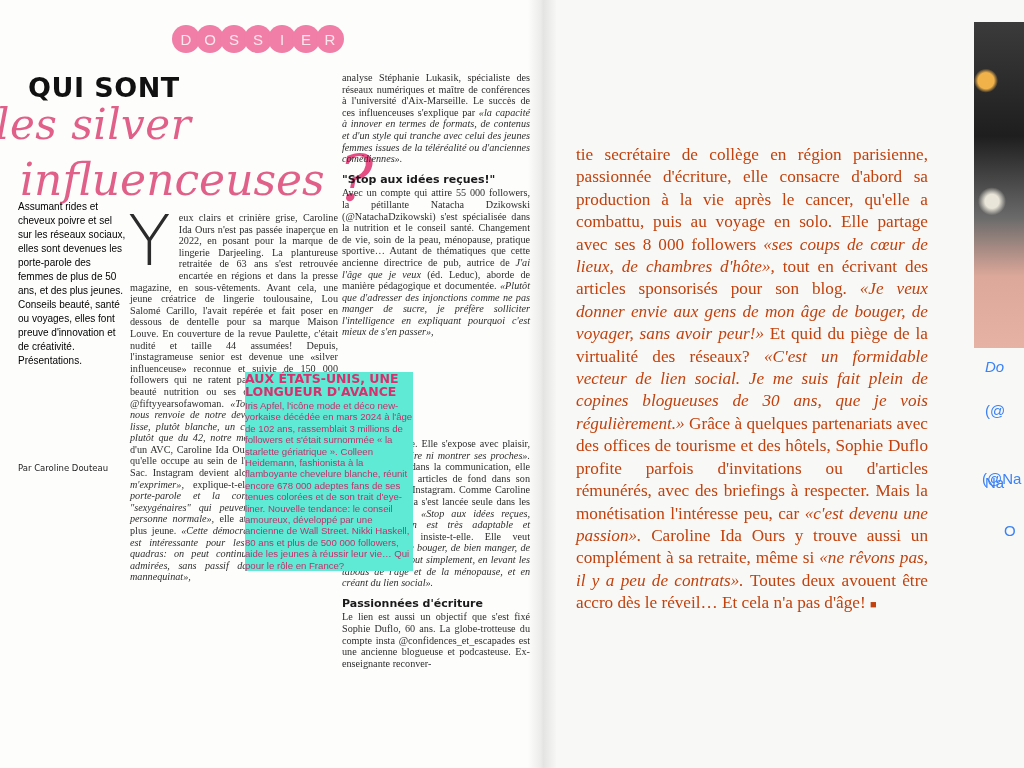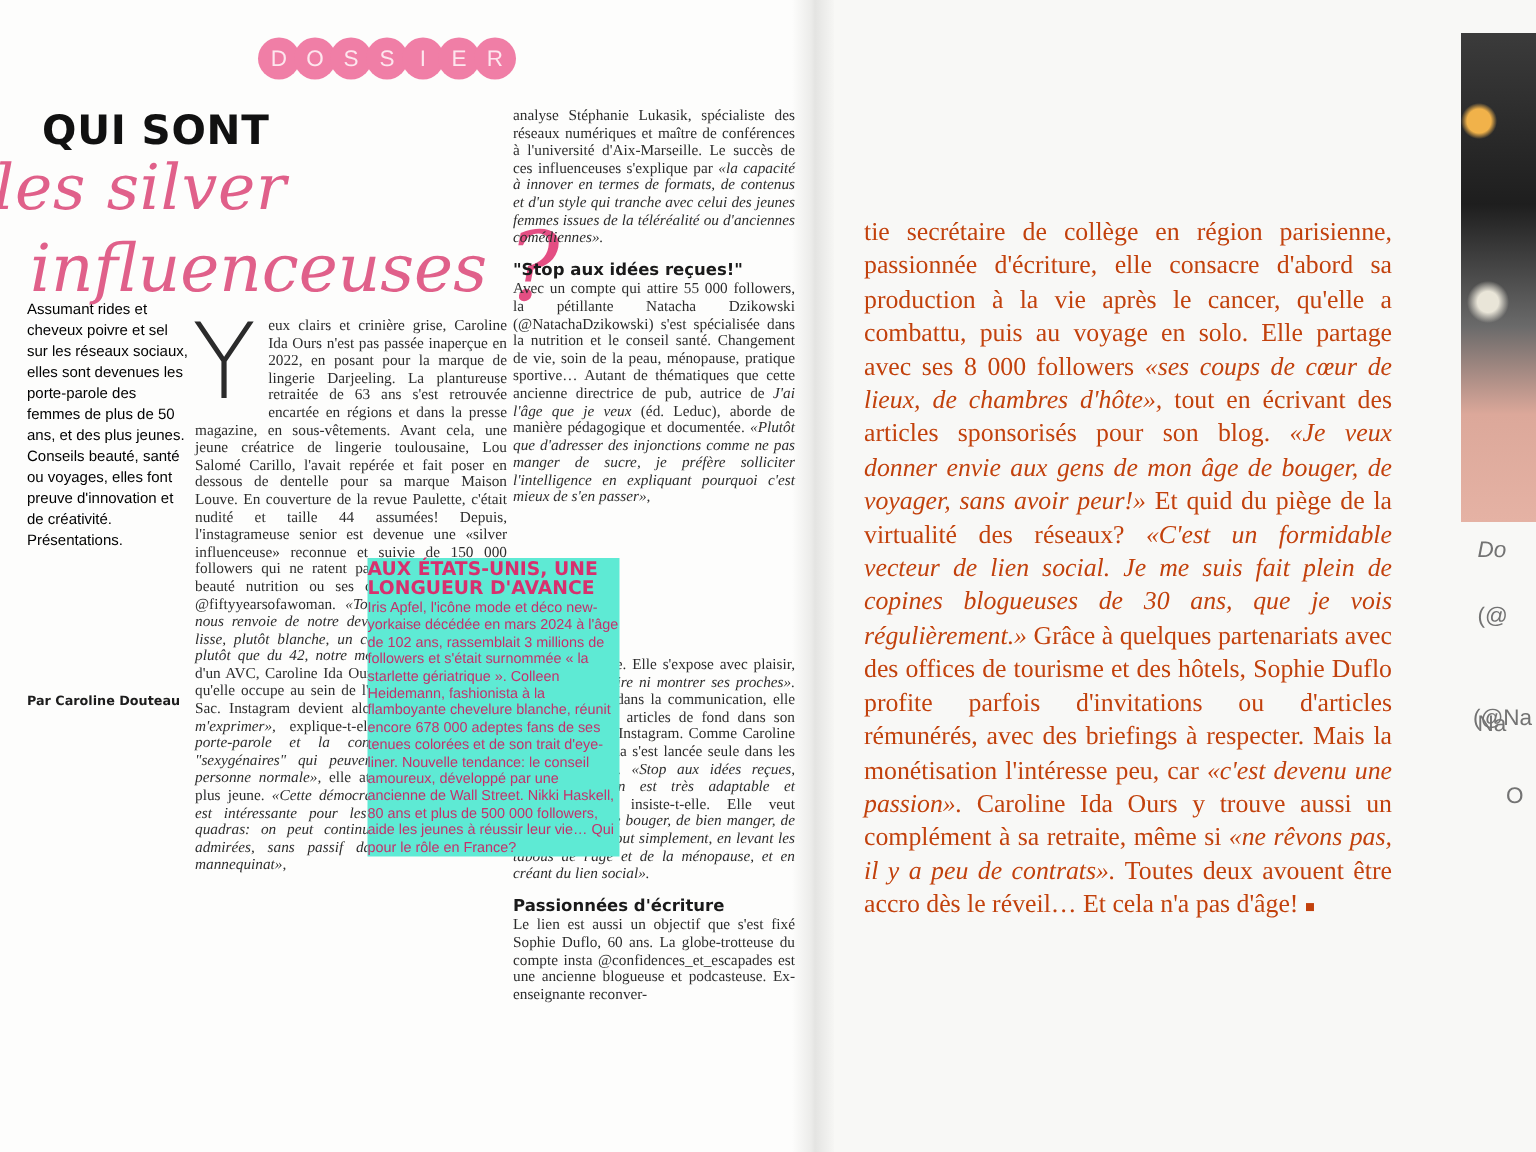--- a/index.html
+++ b/index.html
@@ -23,21 +23,21 @@
   .title-b { position: absolute; left: -4px; top: 100px; font-family: "DejaVu Serif", serif;
     font-style: italic; font-size: 42px; color: #e0608a; letter-spacing: 0.5px; }
   .title-c { position: absolute; left: 20px; top: 136px; font-family: "DejaVu Serif", serif;
     font-style: italic; font-size: 44px; color: #e0608a; }
   .title-c .q { font-size: 64px; color: #e44e83; position: relative; top: 6px; }
 
   
   .intro { position: absolute; left: 18px; top: 200px; width: 110px;
     font-family: Liberation Sans, sans-serif; font-size: 10px; line-height: 14px; color: #000000; }
   .byline { position: absolute; left: 18px; top: 463px; font-family: "DejaVu Sans", sans-serif;
-    font-weight: bold; font-size: 8.5px; color: #1d1d1d; text-align: right; }
+    font-weight: normal; font-size: 8.5px; color: #1d1d1d; text-align: right; }
 
   
   .col { position: absolute; font-size: 10.2px; line-height: 11.6px; color: #2d2d2d; text-align: justify; margin-top: 12px; }
   .col i { font-style: italic; }
   .col1 { left: 130px; top: 200px; width: 208px; }
   .dropcap { float: left; font-family: "DejaVu Sans", sans-serif; font-size: 70px; line-height: 58px;
     color: #2b2b2b; font-weight: 300; margin: 0 8px 0 -2px; height: 60px; }
   .col2 { left: 342px; top: 60px; width: 188px; }
   .subhead { font-family: "DejaVu Sans", sans-serif; font-weight: bold; font-size: 11px;
     color: #1a1a1a; margin: 9px 0 2px; text-align: left; }
@@ -48,21 +48,21 @@
   .sidebar-body { font-family: "Liberation Sans", sans-serif; font-size: 9.6px; line-height: 11.4px; color: #c4316b; margin-top: 2px; }
 
   .col3 { left: 576px; top: 132px; width: 352px; font-size: 17.2px; line-height: 22.4px; color: #c2410c; }
 
   
   .photo { position: absolute; left: 974px; top: 22px; width: 60px; height: 326px;
     background:
       radial-gradient(circle at 20% 18%, #f1b24a 0 8px, transparent 12px),
       radial-gradient(circle at 30% 55%, #e9e5d8 0 7px, transparent 14px),
       linear-gradient(to bottom, #3b3b3b 0%, #1e1e1e 35%, #6a6a6a 60%, #dca89a 78%, #e5b2a4 100%); }
-  .caption { position: absolute; left: 985px; font-family: "Liberation Sans", sans-serif; font-size: 15px; color: #737373; }
+  .caption { position: absolute; left: 985px; font-family: "Liberation Sans", sans-serif; font-size: 15px; color: #3b82f6; }
   .caption.italic { font-style: italic; }
 </style>
 </head>
 <body>
 
 <div class="page-left"></div>
 <div class="page-right"></div>
 <div class="gutter"></div>
 
 <div class="dossier">

